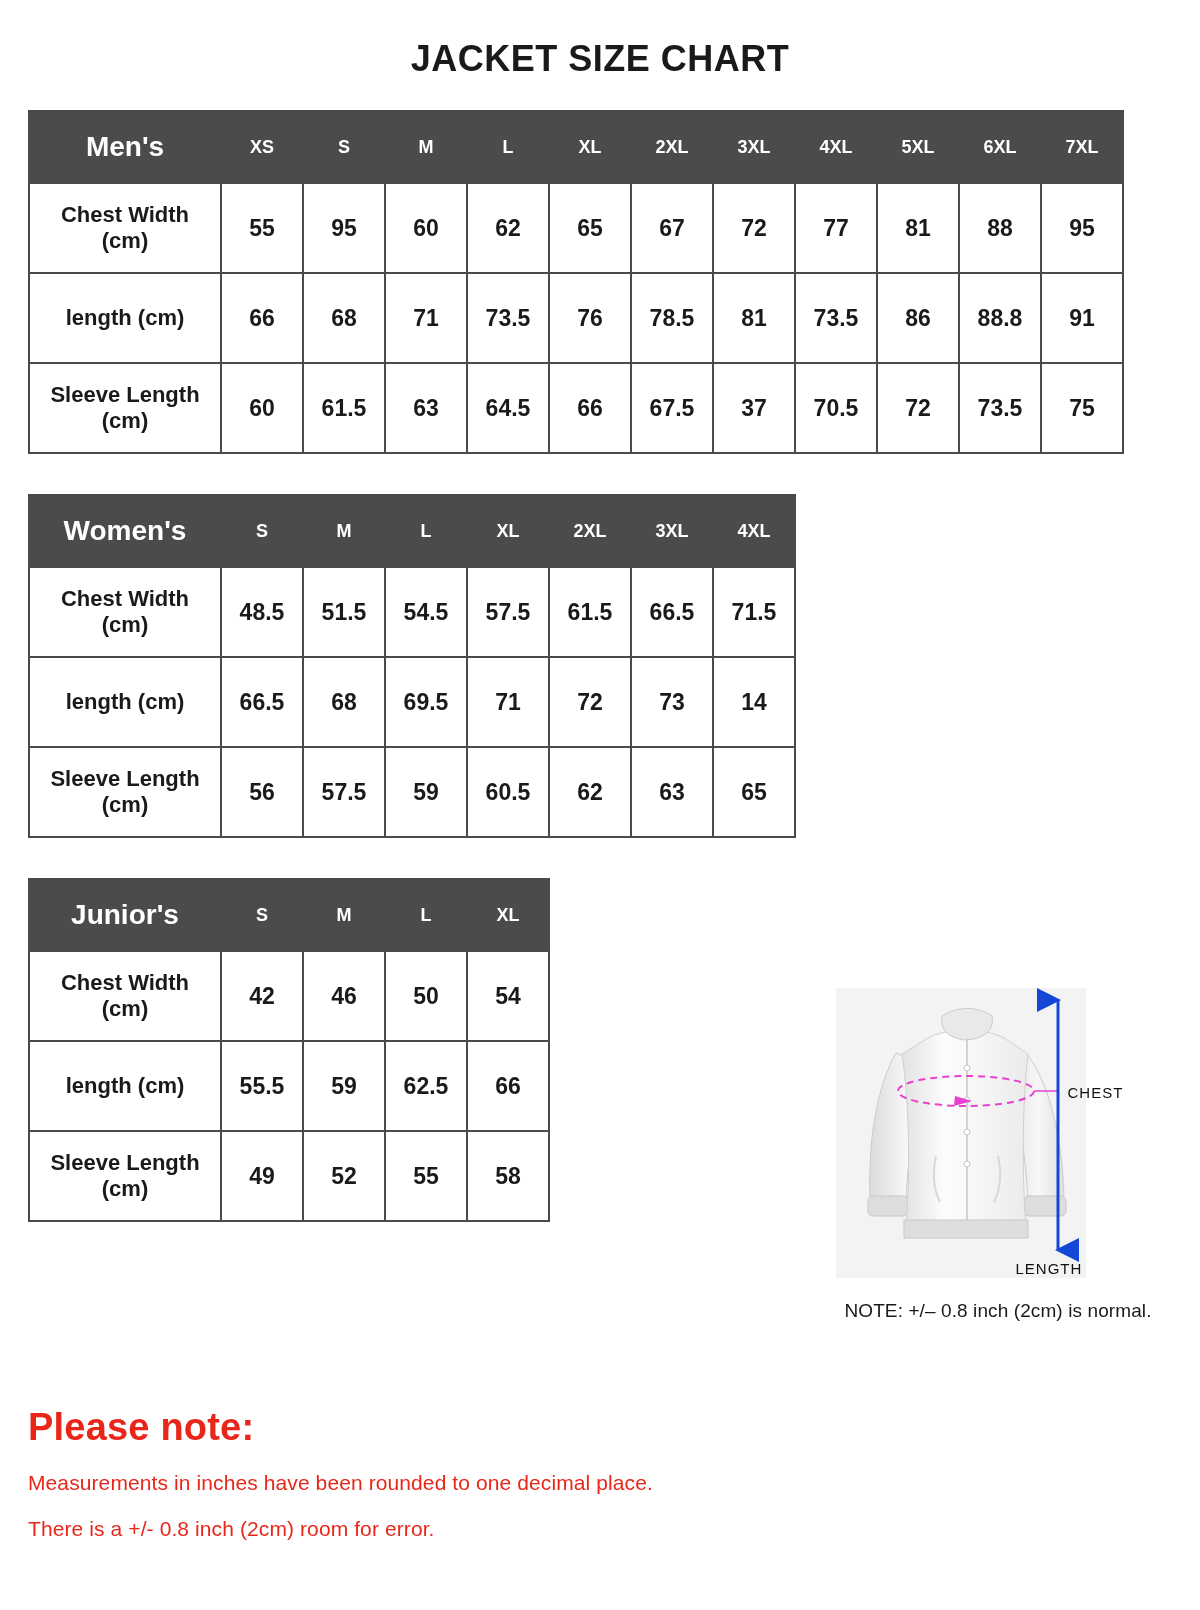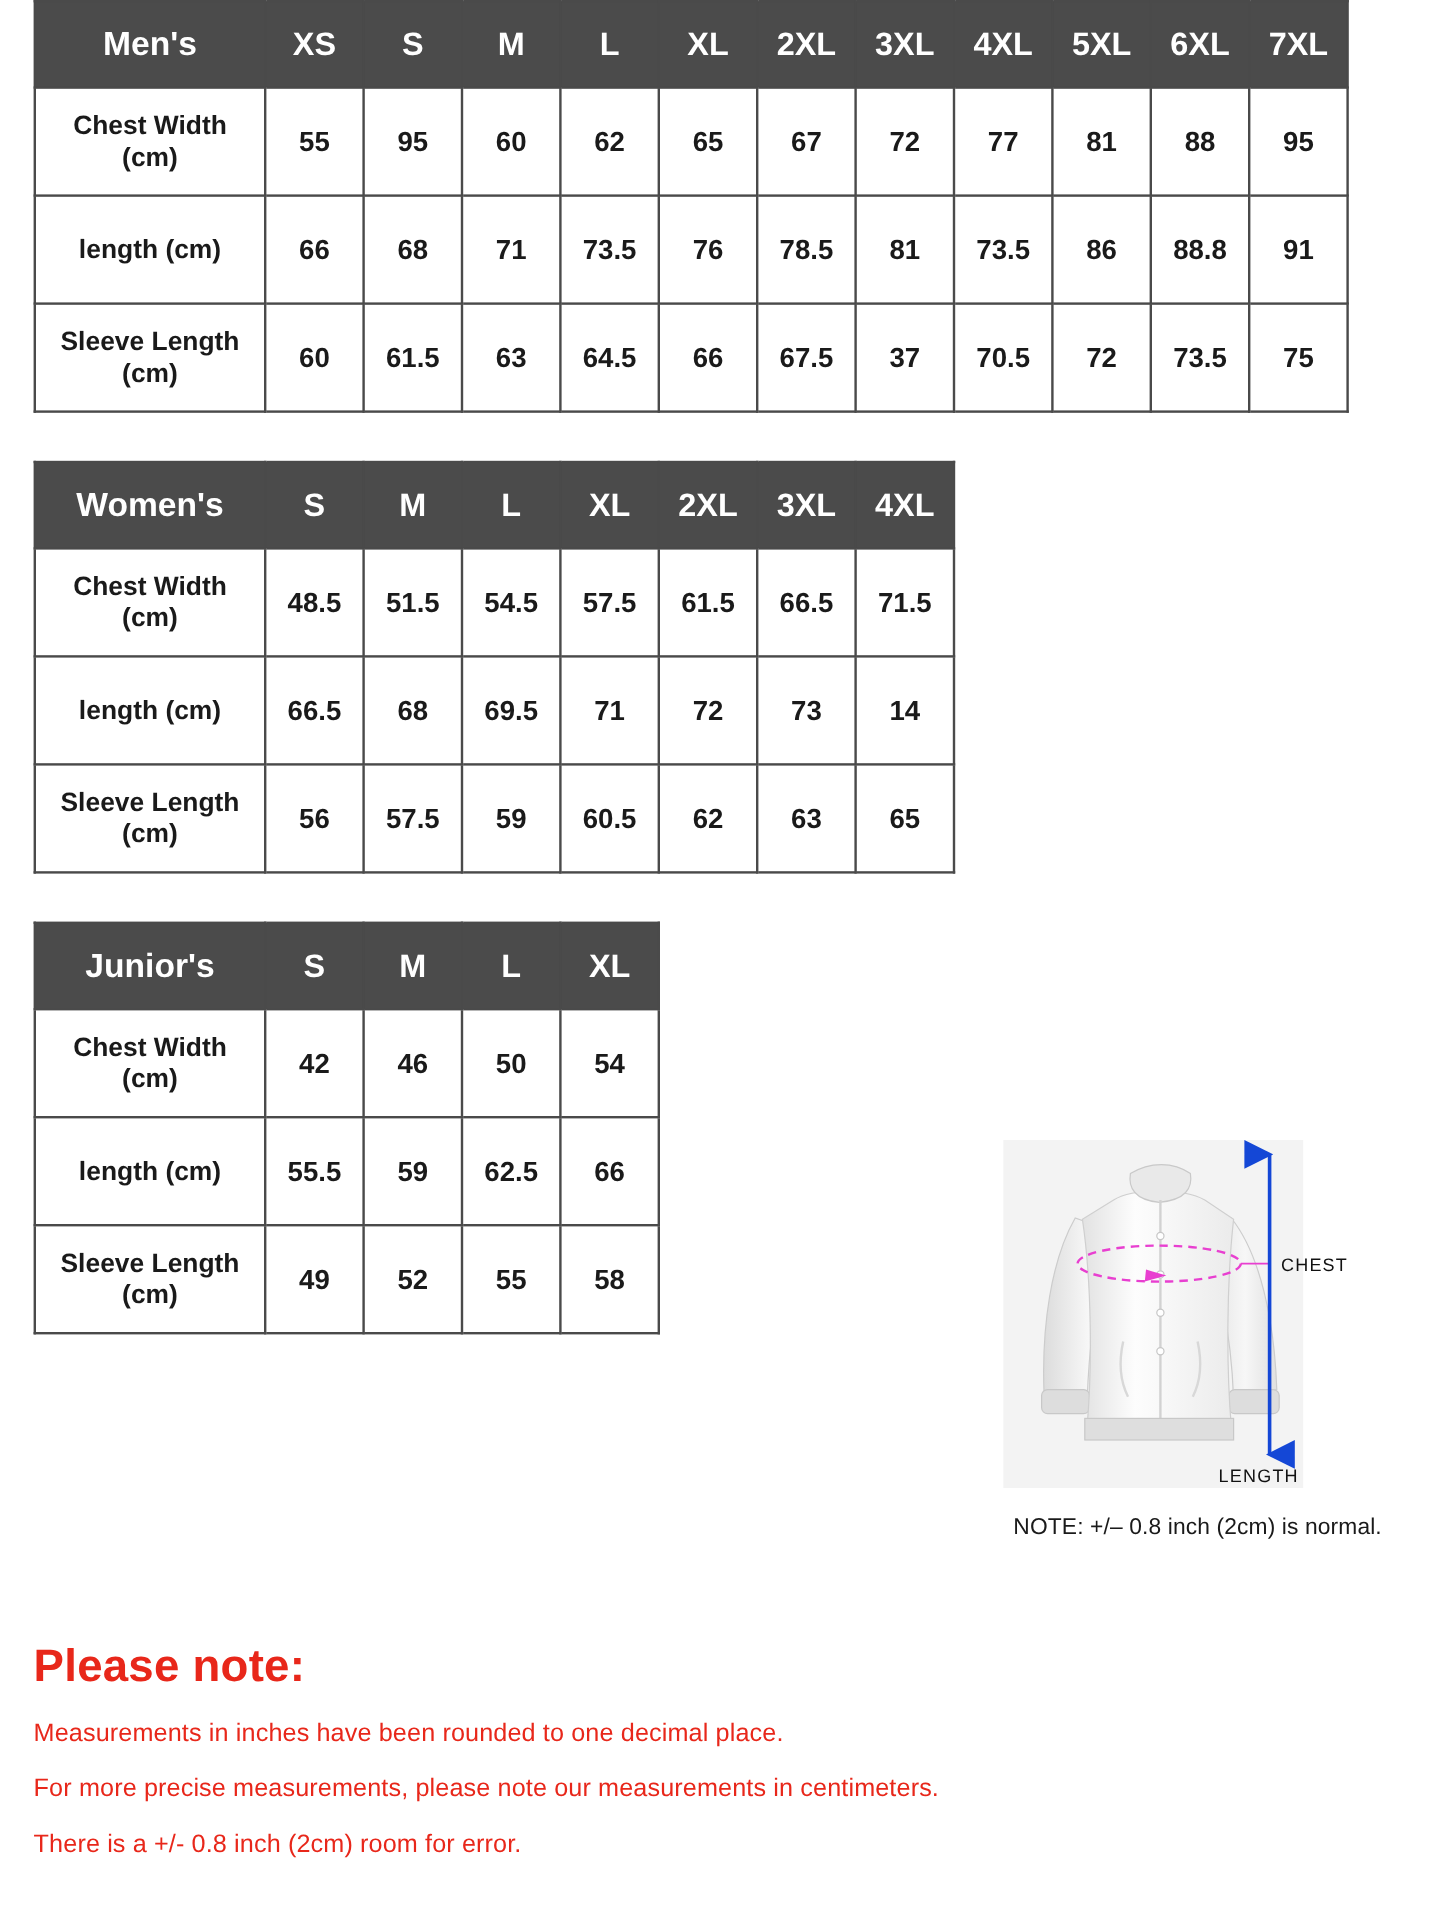--- a/index.html
+++ b/index.html
@@ -45,21 +45,21 @@
     font-weight: bold;
     color: #1a1a1a;
     background: #ffffff;
     height: 56px;
     padding: 0 2px;
   }
   table.size-table thead th {
     background: #4b4b4b;
     color: #ffffff;
     height: 70px;
-    font-size: 27px;
+    font-size: 18px;
   }
   table.size-table thead th.corner {
     font-size: 28px;
   }
   table.size-table td.rowhead {
     font-size: 22px;
     line-height: 1.18;
     padding: 4px 6px;
   }
   table.size-table tbody tr td {
@@ -115,20 +115,21 @@
     margin: 0 0 22px 0;
     letter-spacing: 0.1px;
   }
   .tables-zone { position: relative; }
 </style>
 </head>
 <body>
 
 <div class="page">
 
+  <div class="title">JACKET SIZE CHART</div>
 
   <div class="tables-zone">
 
     <table class="size-table men">
       <colgroup>
         <col class="c0">
           <col class="cx">
           <col class="cx">
           <col class="cx">
           <col class="cx">
@@ -356,17 +357,16 @@
       </svg>
       <span class="dim-label" style="left: 232px; top: 126px;">CHEST</span>
       <span class="dim-label" style="left: 180px; top: 302px;">LENGTH</span>
     </div>
     <div class="note-line">NOTE:  +/– 0.8 inch (2cm) is normal.</div>
   </div>
 
   <div class="please-wrap">
     <div class="please-note">Please note:</div>
     <p class="please-line">Measurements in inches have been rounded to one decimal place.</p>
-    <p class="please-line">For more precise measurements, please note our measurements in centimeters.</p>
     <p class="please-line">There is a +/- 0.8 inch (2cm) room for error.</p>
   </div>
 
 </div>
 
 </body></html>

